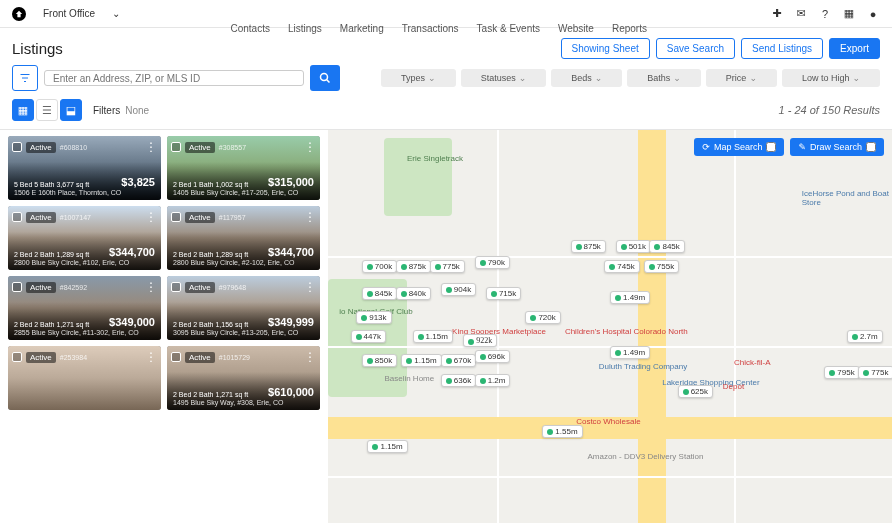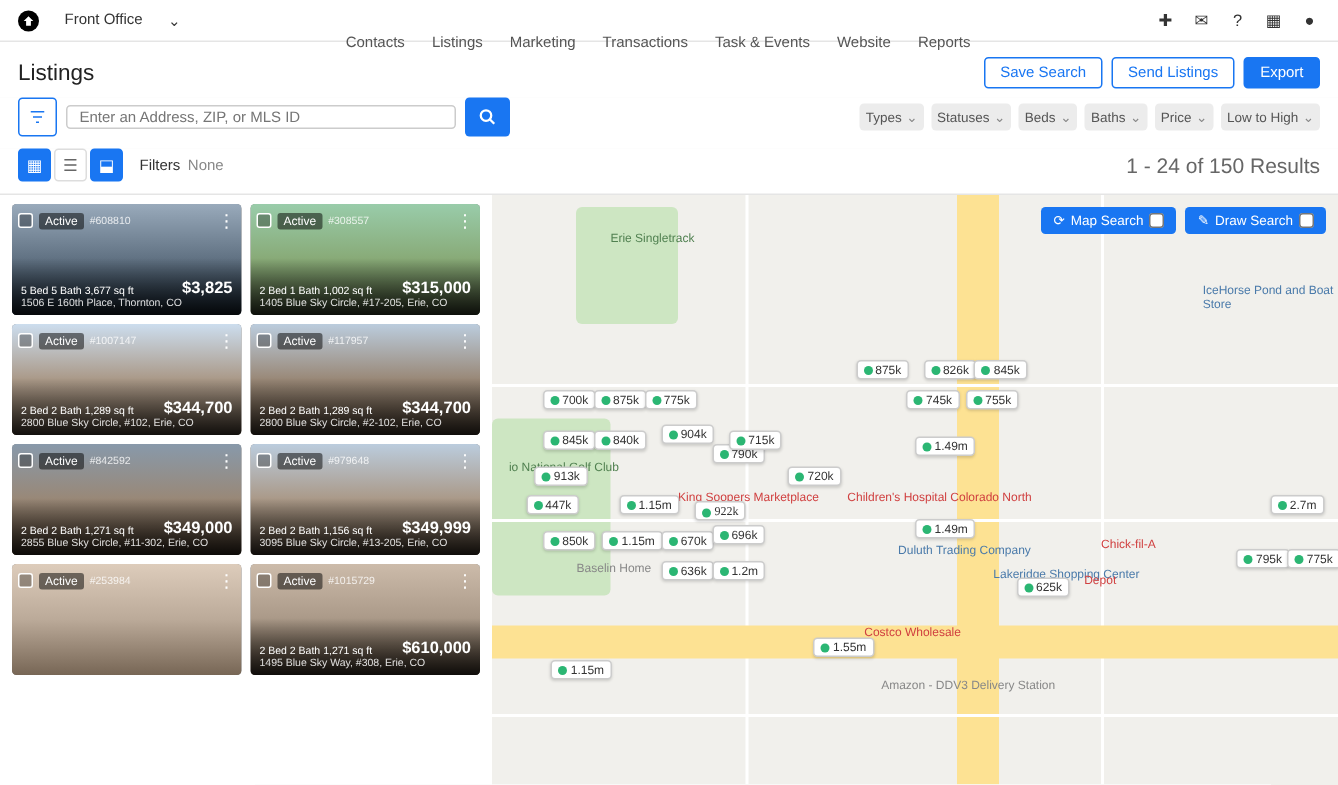--- a/index.html
+++ b/index.html
@@ -15,33 +15,33 @@
 .header-row { background: #fff; padding: 10px 12px 6px; display: flex; justify-content: space-between; align-items: center; }
 .page-title { font-size: 15px; font-weight: 500; color: #222; }
 .header-actions { display: flex; gap: 6px; }
 .btn { padding: 4px 10px; border: 1px solid #1976f2; border-radius: 3px; font-size: 10px; cursor: pointer; background: #fff; color: #1976f2; }
 .btn-primary { background: #1976f2; color: #fff; }
 .search-row { background: #fff; padding: 0 12px 8px; display: flex; align-items: center; gap: 6px; }
 .filter-btn { width: 26px; height: 26px; border: 1px solid #1976f2; border-radius: 3px; display: flex; align-items: center; justify-content: center; color: #1976f2; cursor: pointer; }
 .search-input { flex: 0 0 260px; height: 16px; border: 1px solid #ccc; border-radius: 3px; padding: 0 8px; font-size: 10px; }
 .search-btn { width: 30px; height: 26px; background: #1976f2; border-radius: 3px; display: flex; align-items: center; justify-content: center; color: #fff; cursor: pointer; }
 .filter-pills { margin-left: auto; display: flex; gap: 5px; }
-.pill { background: #ececec; border-radius: 3px; padding: 4px 4px; font-size: 9px; color: #555; cursor: pointer; display: flex; align-items: center; gap: 3px; }
+.pill { background: #ececec; border-radius: 3px; padding: 4px 20px; font-size: 9px; color: #555; cursor: pointer; display: flex; align-items: center; gap: 3px; }
 .pill::after { content: '⌄'; font-size: 9px; color: #888; }
 .toolbar-row { background: #fff; padding: 0 12px 8px; display: flex; align-items: center; gap: 5px; border-bottom: 1px solid #e5e5e5; }
 .view-toggle { display: flex; gap: 2px; }
 .view-btn { width: 22px; height: 22px; border-radius: 3px; display: flex; align-items: center; justify-content: center; cursor: pointer; color: #666; border: 1px solid #ddd; }
 .view-btn.active { background: #1976f2; color: #fff; border-color: #1976f2; }
 .filters-label { font-size: 10px; color: #333; margin-left: 6px; }
 .filters-val { font-size: 10px; color: #888; }
-.results-count { margin-left: auto; font-size: 14px; color: #666; }
+.results-count { margin-left: auto; font-size: 11px; color: #666; font-style: italic; }
 .content { display: flex; height: calc(523px - 28px - 38px - 34px - 30px); background: #fff; }
 .cards-panel { width: 328px; padding: 6px 8px; overflow-y: auto; background: #fff; }
 .cards-grid { display: grid; grid-template-columns: 1fr 1fr; gap: 6px; }
-.card { position: relative; height: 74px; border-radius: 3px; overflow: hidden; cursor: pointer; background: #888; padding-left: 12px; }
+.card { position: relative; height: 64px; border-radius: 3px; overflow: hidden; cursor: pointer; background: #888; padding-left: 12px; }
 .card-bg { position: absolute; inset: 0; }
 .card-top { position: absolute; top: 4px; left: 4px; right: 4px; display: flex; align-items: center; gap: 4px; }
 .card-checkbox { width: 10px; height: 10px; border: 1px solid #fff; border-radius: 2px; background: rgba(0,0,0,0.3); }
 .card-status { background: rgba(0,0,0,0.5); color: #fff; font-size: 8px; padding: 1px 4px; border-radius: 2px; }
 .card-id { font-size: 7px; color: rgba(255,255,255,0.8); }
 .card-menu { margin-left: auto; color: #fff; font-size: 12px; cursor: pointer; }
 .card-bottom { position: absolute; bottom: 0; left: 0; right: 0; background: linear-gradient(transparent, rgba(0,0,0,0.85)); padding: 14px 6px 4px; color: #fff; }
 .card-specs { font-size: 7px; display: flex; justify-content: space-between; align-items: flex-end; }
 .card-price { font-size: 11px; font-weight: 600; }
 .card-addr { font-size: 7px; color: rgba(255,255,255,0.85); margin-top: 1px; }
@@ -99,20 +99,21 @@
     <span class="top-icon">✉</span>
     <span class="top-icon">?</span>
     <span class="top-icon">▦</span>
     <span class="top-icon">●</span>
   </div>
 </div>
 
 <div class="header-row">
   <div class="page-title">Listings</div>
   <div class="header-actions">
+    <button class="btn">Showing Sheet</button>
     <button class="btn">Save Search</button>
     <button class="btn">Send Listings</button>
     <button class="btn btn-primary">Export</button>
   </div>
 </div>
 
 <div class="search-row">
   <div class="filter-btn">
     <svg width="12" height="12" viewBox="0 0 24 24" fill="none" stroke="currentColor" stroke-width="2">
         <path d="M3 5h18 M6 12h12 M10 19h4"></path>
@@ -283,23 +284,23 @@
       <div class="map-road" style="left:0;right:0;top:88%;height:2px"></div>
     </div>
     <div class="map-controls">
       <div class="map-ctl">⟳ <span>Map Search</span> <input type="checkbox" style=""></div>
       <div class="map-ctl">✎ <span>Draw Search</span> <input type="checkbox" style=""></div>
     </div>
     <div id="map-pins">
         <div class="map-pin" style="left: 6%; top: 33%;">700k</div>
         <div class="map-pin" style="left: 12%; top: 33%;">875k</div>
         <div class="map-pin" style="left: 18%; top: 33%;">775k</div>
-        <div class="map-pin" style="left: 26%; top: 32%; margin-top: 40px;">790k</div>
+        <div class="map-pin" style="left: 26%; top: 32%;">790k</div>
         <div class="map-pin" style="left: 43%; top: 28%;">875k</div>
-        <div class="map-pin" style="left: 51%; top: 28%;">826k</div>
+        <div class="map-pin" style="left: 51%; top: 28%;">501k</div>
         <div class="map-pin" style="left: 57%; top: 28%;">845k</div>
         <div class="map-pin" style="left: 56%; top: 33%;">755k</div>
         <div class="map-pin" style="left: 49%; top: 33%;">745k</div>
         <div class="map-pin" style="left: 6%; top: 40%;">845k</div>
         <div class="map-pin" style="left: 12%; top: 40%;">840k</div>
         <div class="map-pin" style="left: 20%; top: 39%;">904k</div>
         <div class="map-pin" style="left: 28%; top: 40%;">715k</div>
         <div class="map-pin" style="left: 50%; top: 41%;">1.49m</div>
         <div class="map-pin" style="left: 5%; top: 46%;">913k</div>
         <div class="map-pin" style="left: 35%; top: 46%;">720k</div>

